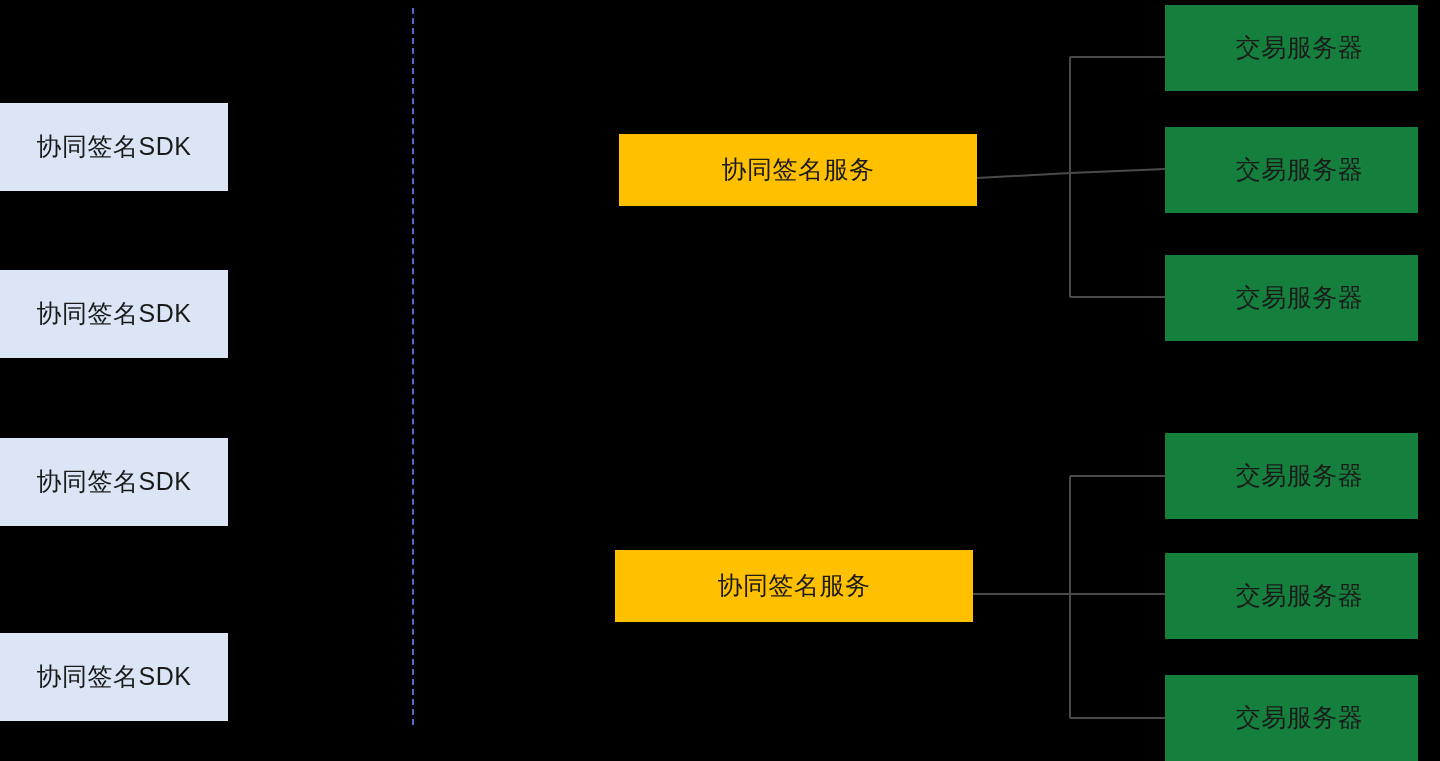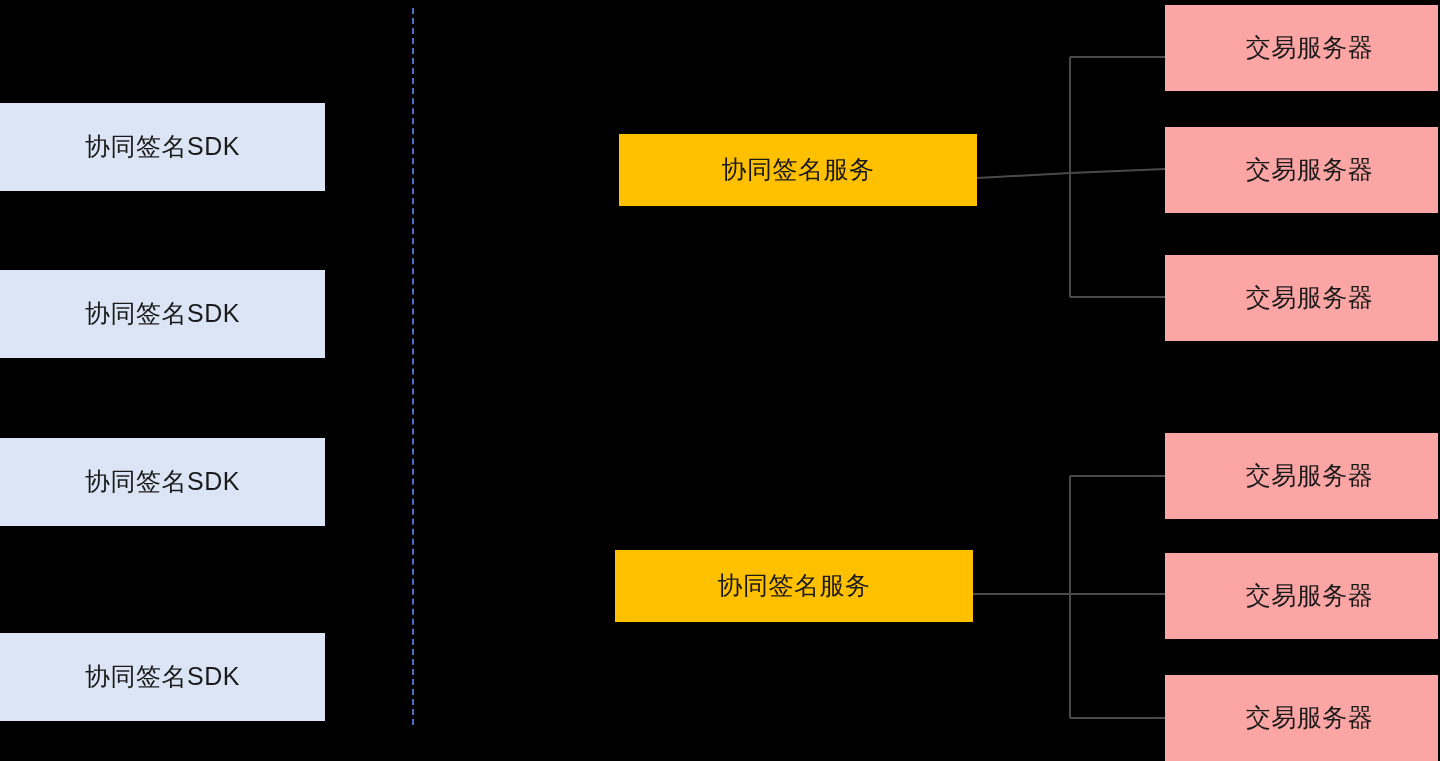--- a/index.html
+++ b/index.html
@@ -29,31 +29,31 @@
     color: #1a1a1a;
     font-size: 25px;
     line-height: 1.1;
     letter-spacing: 0.5px;
     white-space: nowrap;
     user-select: none;
   }
   .sdk-node {
     background: #dbe5f5;
     left: 0px;
-    width: 325px;
+    width: 228px;
     height: 88px;
   }
   .service-node {
     background: #ffc000;
     height: 72px;
   }
   .server-node {
-    background: #fca5a5;
+    background: #15803d;
     left: 1165px;
-    width: 273px;
+    width: 253px;
     height: 86px;
     padding-left: 16px;
   }
   .divider {
     position: absolute;
     border-left: 2px dashed #4b6ec9;
     width: 0;
   }
   svg.links {
     position: absolute;

